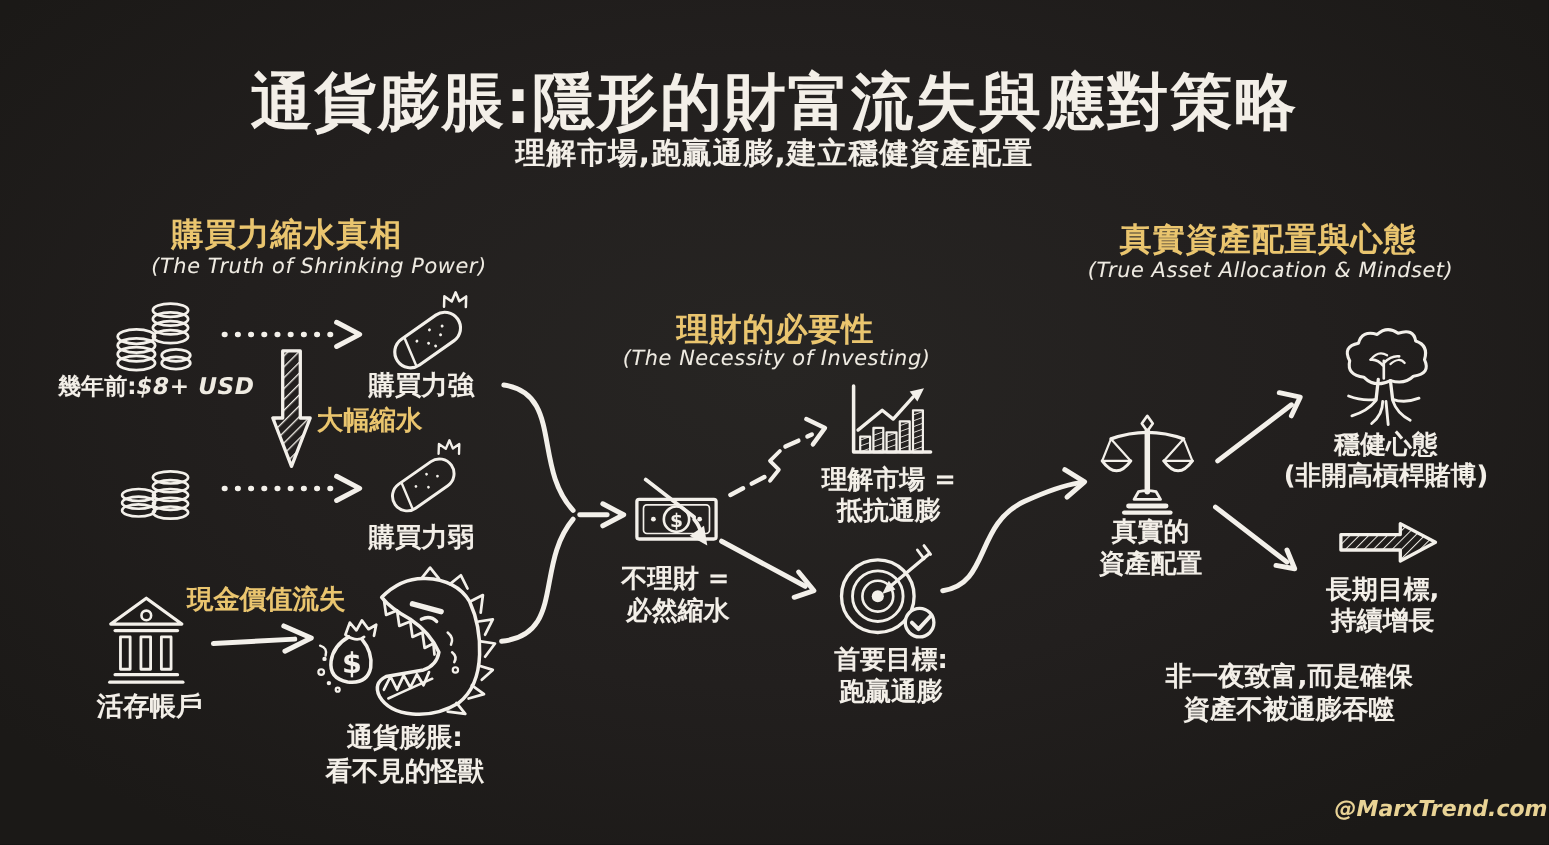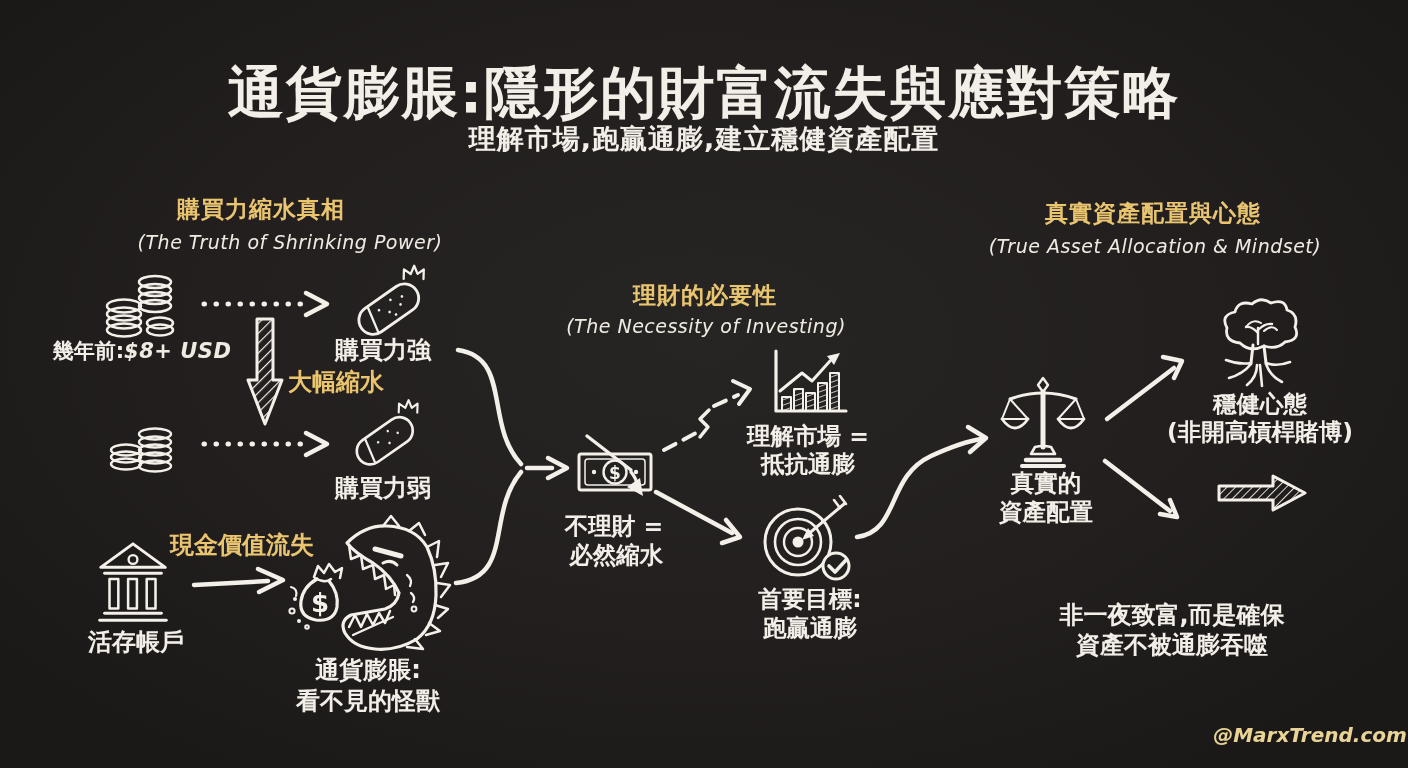--- a/index.html
+++ b/index.html
@@ -11,21 +11,21 @@
   }
   svg{overflow:visible;}
   .icon{position:absolute;}
   .t{position:absolute;transform:translateX(-50%);text-align:center;font-weight:700;
      white-space:nowrap;color:#f3efe8;text-shadow:0 0 1px rgba(255,255,255,.12);}
   .tl{position:absolute;font-weight:700;white-space:nowrap;color:#f3efe8;}
   .yellow{color:#eac56e;}
   .en{font-style:italic;font-weight:400;letter-spacing:.5px;color:#efebe2;}
   .page-title{font-size:56px;letter-spacing:2px;}
   .page-subtitle{font-size:27px;letter-spacing:1px;}
-  .sec-title{font-size:23px;letter-spacing:1px;}
+  .sec-title{font-size:29px;letter-spacing:1px;}
   .sec-sub{font-size:19px;}
   .lbl{font-size:24px;}
   .lbl-sm{font-size:21px;}
   .two-line{line-height:29px;font-size:23.5px;}
   .watermark{font-size:20px;font-style:italic;font-weight:600;color:#e9d395;}
   .stroke{stroke:#f3f0ea;fill:none;stroke-linecap:round;stroke-linejoin:round;}
   .fillw{fill:#f3f0ea;stroke:none;}
   .svgtext{font-family:"DejaVu Sans","Liberation Sans",sans-serif;font-weight:700;fill:#f3f0ea;text-anchor:middle;}
 </style>
 </head>
@@ -67,20 +67,24 @@
 
   <div class="t sec-title yellow" style="left:1153px;top:198px;">真實資產配置與心態</div>
   <div class="t sec-sub en" style="left:1155px;top:235px;">(True Asset Allocation &amp; Mindset)</div>
   <div class="t two-line" style="left:1046px;top:469px;">
     <div>真實的</div>
     <div>資產配置</div>
   </div>
   <div class="t two-line" style="left:1260px;top:390px;line-height:28px;">
     <div>穩健心態</div>
     <div>(非開高槓桿賭博)</div>
+  </div>
+  <div class="t two-line" style="left:1257px;top:522px;line-height:28px;">
+    <div>長期目標,</div>
+    <div>持續增長</div>
   </div>
   <div class="t two-line" style="left:1172px;top:600px;line-height:30px;font-size:24px;">
     <div>非一夜致富,而是確保</div>
     <div>資產不被通膨吞噬</div>
   </div>
   <div class="t watermark" style="left:1310px;top:723px;font-style:italic;">@MarxTrend.com</div>
 
   <svg class="icon" style="left:100px;top:268px;width:80px;height:70px;" viewBox="0 0 80 70">
     <g class="stroke" stroke-width="2.5" fill="#232120">
       <ellipse cx="24" cy="62" rx="17" ry="6.5"></ellipse>

